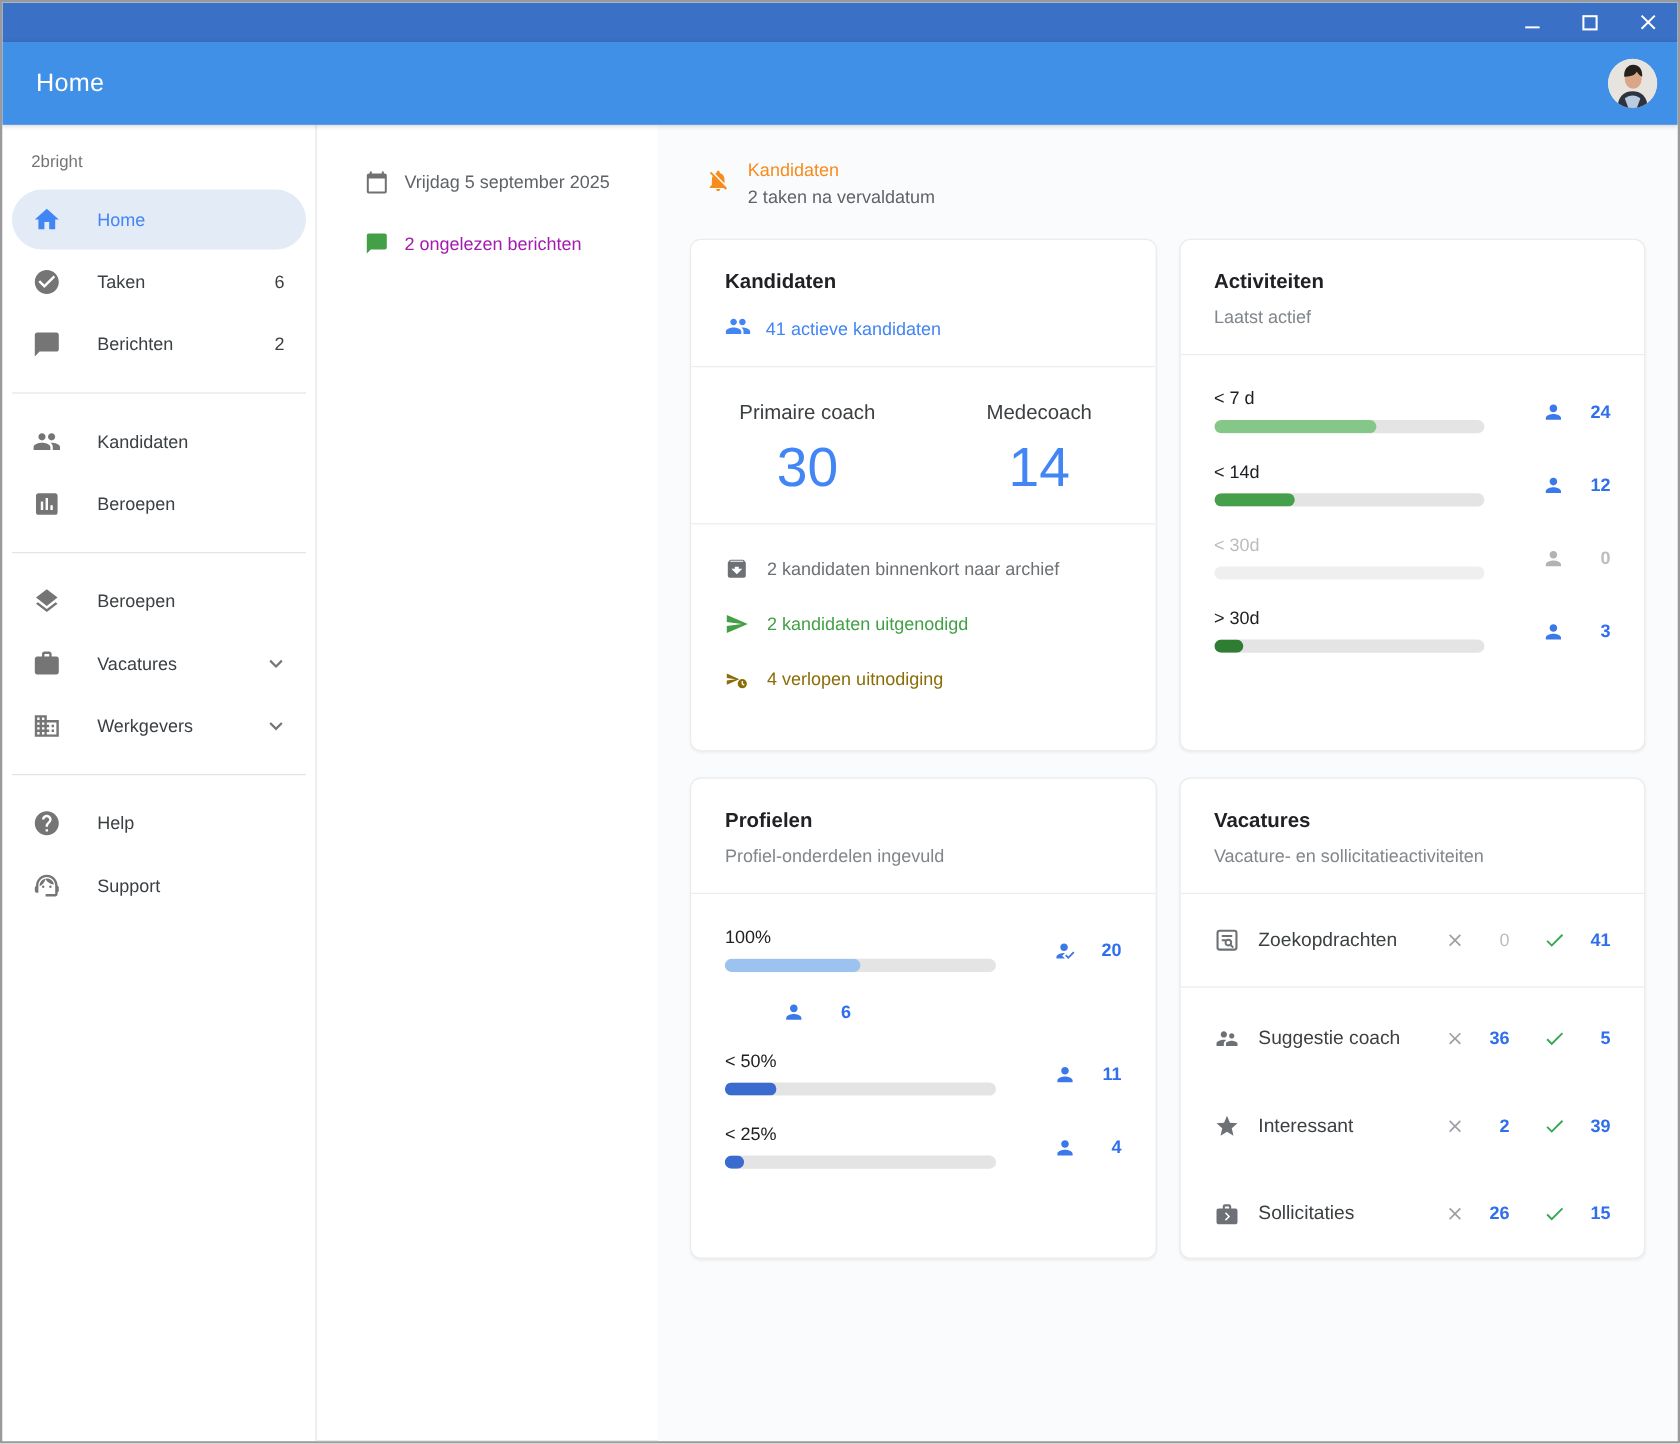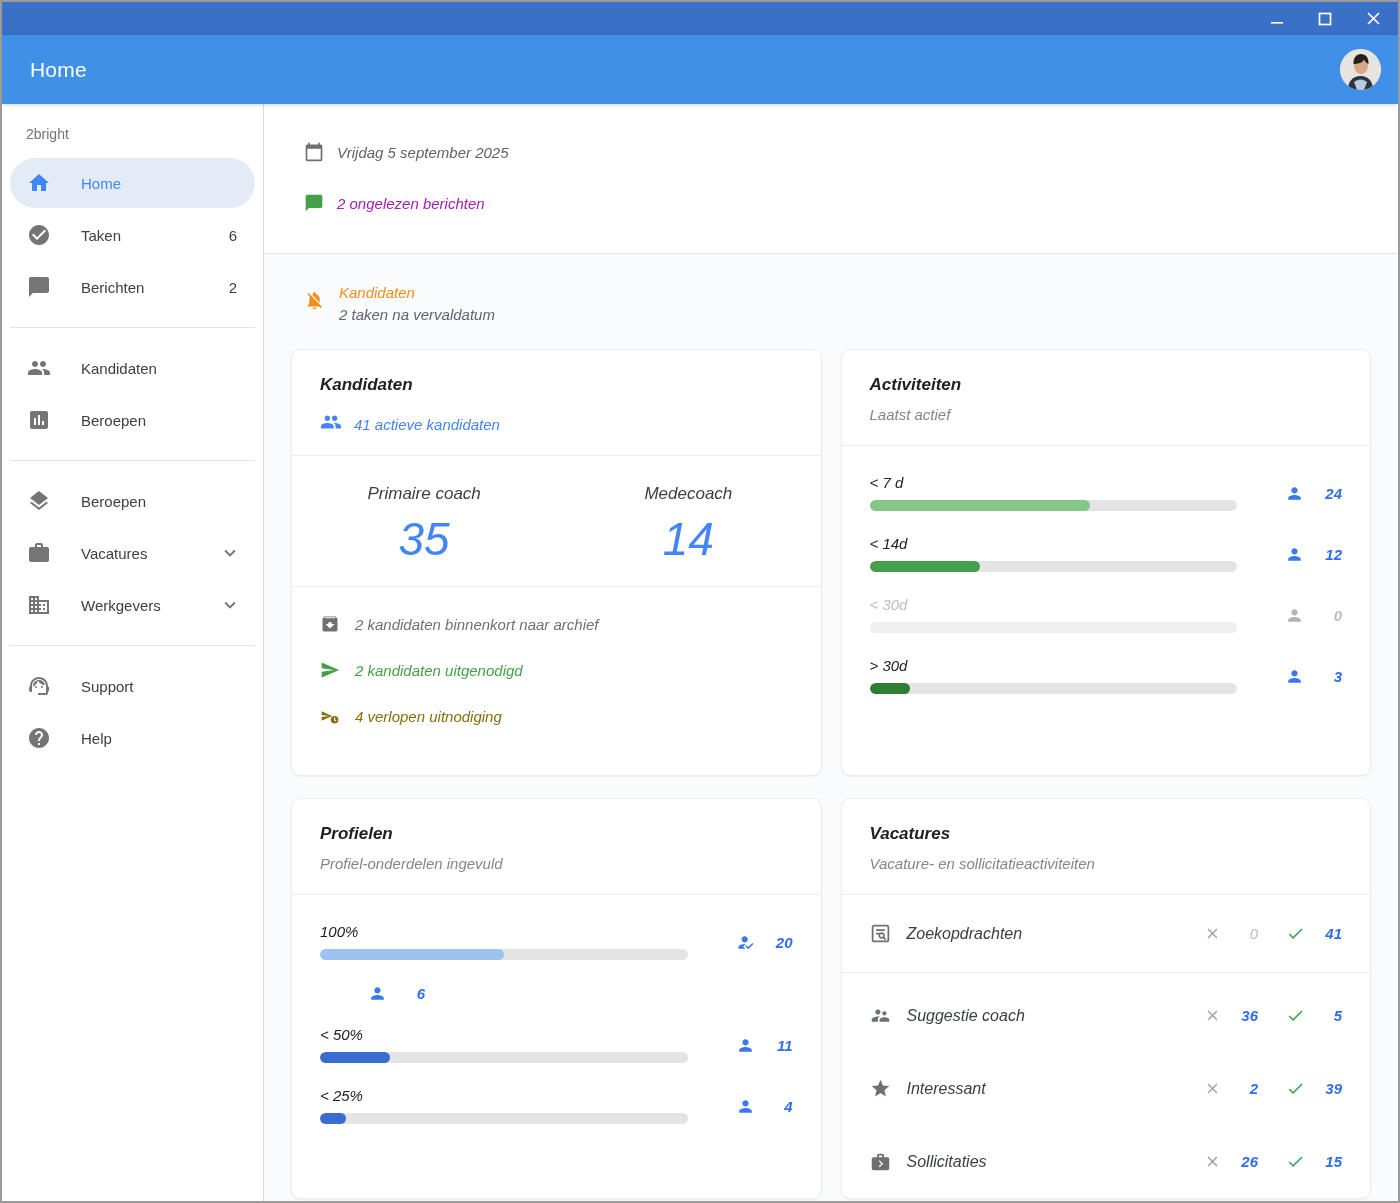--- a/index.html
+++ b/index.html
@@ -30,21 +30,21 @@
               padding:0 14px 0 17px; border-radius:25px; cursor:pointer; }
   .nav-item .nicon { width:24px; height:24px; color:#757575; flex:0 0 auto; }
   .nav-item .nlabel { margin-left:30px; font-size:15px; font-weight:500; color:#3c4043; }
   .nav-item .nbadge { margin-left:auto; font-size:15px; color:#3c4043; padding-right:4px; }
   .nav-item .nchev { margin-left:auto; width:22px; height:22px; color:#757575; }
   .nav-item.active { background:#e3ebf6; }
   .nav-item.active .nicon { color:#4285f4; }
   .nav-item.active .nlabel { color:#4285f4; }
   .sdiv { height:1px; background:#e4e4e4; margin:15px 8px; }
 
-  .main { flex:1; display:flex; flex-direction:column; min-width:0; background:#fafbfc;font-style:italic; }
+  .main { flex:1; display:flex; flex-direction:row; min-width:0; background:#fafbfc; }
   .topstrip { background:#fff; padding:38px 40px 40px 40px; border-bottom:1px solid #e7e7e7; }
   .inforow { display:flex; align-items:center; gap:13px; }
   .inforow + .inforow { margin-top:31px; }
   .inforow .iicon { width:20px; height:20px; color:#707070; flex:0 0 auto; }
   .inforow .itext { font-size:15px; color:#5f6368; }
   .inforow.green .iicon { color:#43a047; }
   .inforow.green .itext { color:#a21caf; }
 
   .scrollarea { flex:1; padding:0 27px 20px 27px; }
   .alertrow { display:flex; align-items:flex-start; gap:14px; margin:30px 0 0 13px; cursor:pointer; }
@@ -232,36 +232,36 @@
               <path d="M16.59 8.59L12 13.17 7.41 8.59 6 10l6 6 6-6z"></path>
             </svg>
         </span>
       </div>
 
       <div class="sdiv"></div>
 
       <div class="nav-item">
         <span class="nicon">
           <svg viewBox="0 0 24 24" fill="currentColor">
+              <path d="M12 2C6.48 2 2 6.48 2 12s4.48 10 10 10 10-4.48 10-10S17.52 2 12 2zm1 17h-2v-2h2v2zm2.07-7.75l-.9.92C13.45 12.9 13 13.5 13 15h-2v-.5c0-1.1.45-2.1 1.17-2.83l1.24-1.26c.37-.36.59-.86.59-1.41 0-1.1-.9-2-2-2s-2 .9-2 2H8c0-2.21 1.79-4 4-4s4 1.79 4 4c0 .88-.36 1.68-.93 2.25z"></path>
+            </svg>
+        </span>
+        <span class="nlabel">Help</span>
+      </div>
+
+      <div class="nav-item">
+        <span class="nicon">
+          <svg viewBox="0 0 24 24" fill="currentColor">
               <path d="M21 12.22C21 6.73 16.74 3 12 3c-4.69 0-9 3.65-9 9.28-.6.34-1 .98-1 1.72v2c0 1.1.9 2 2 2h1v-6.1c0-3.87 3.13-7 7-7s7 3.13 7 7V19h-8v2h8c1.1 0 2-.9 2-2v-1.22c.59-.31 1-.92 1-1.64v-2.3c0-.7-.41-1.31-1-1.62z"></path>
               <circle cx="9" cy="13" r="1"></circle>
               <circle cx="15" cy="13" r="1"></circle>
               <path d="M18 11.03C17.52 8.18 15.04 6.01 12.06 6.01c-3.03 0-6.29 2.51-6.03 6.45 2.47-1.01 4.33-3.21 4.86-5.89 1.31 2.63 4 4.44 7.11 4.46z"></path>
             </svg>
         </span>
         <span class="nlabel">Support</span>
-      </div>
-
-      <div class="nav-item">
-        <span class="nicon">
-          <svg viewBox="0 0 24 24" fill="currentColor">
-              <path d="M12 2C6.48 2 2 6.48 2 12s4.48 10 10 10 10-4.48 10-10S17.52 2 12 2zm1 17h-2v-2h2v2zm2.07-7.75l-.9.92C13.45 12.9 13 13.5 13 15h-2v-.5c0-1.1.45-2.1 1.17-2.83l1.24-1.26c.37-.36.59-.86.59-1.41 0-1.1-.9-2-2-2s-2 .9-2 2H8c0-2.21 1.79-4 4-4s4 1.79 4 4c0 .88-.36 1.68-.93 2.25z"></path>
-            </svg>
-        </span>
-        <span class="nlabel">Help</span>
       </div>
     </div>
 
     <div class="main">
 
       <div class="topstrip">
         <div class="inforow">
           <span class="iicon">
             <svg viewBox="0 0 24 24" fill="currentColor">
                 <path d="M20 3h-1V1h-2v2H7V1H5v2H4c-1.1 0-2 .9-2 2v16c0 1.1.9 2 2 2h16c1.1 0 2-.9 2-2V5c0-1.1-.9-2-2-2zm0 18H4V8h16v13z"></path>
@@ -304,21 +304,21 @@
                       <path d="M16 11c1.66 0 2.99-1.34 2.99-3S17.66 5 16 5c-1.66 0-3 1.34-3 3s1.34 3 3 3zm-8 0c1.66 0 2.99-1.34 2.99-3S9.66 5 8 5C6.34 5 5 6.34 5 8s1.34 3 3 3zm0 2c-2.33 0-7 1.17-7 3.5V19h14v-2.5c0-2.33-4.67-3.5-7-3.5zm8 0c-.29 0-.62.02-.97.05 1.16.84 1.97 1.97 1.97 3.45V19h6v-2.5c0-2.33-4.67-3.5-7-3.5z"></path>
                     </svg>
                 </span>
                 <span class="ltext">41 actieve kandidaten</span>
               </div>
             </div>
             <div class="cdiv"></div>
             <div class="stats">
               <div class="stat">
                 <div class="stat-label">Primaire coach</div>
-                <div class="stat-value">35</div>
+                <div class="stat-value">30</div>
               </div>
               <div class="stat">
                 <div class="stat-label">Medecoach</div>
                 <div class="stat-value">14</div>
               </div>
             </div>
             <div class="cdiv"></div>
             <div class="krows">
               <div class="krow gray">
                 <span class="kicon">

